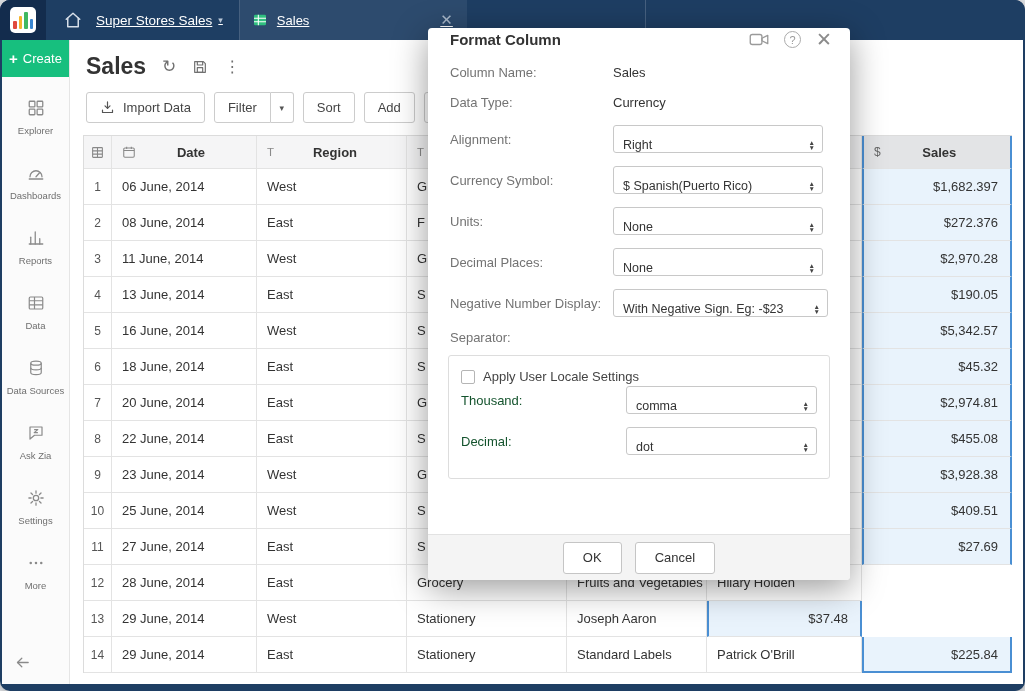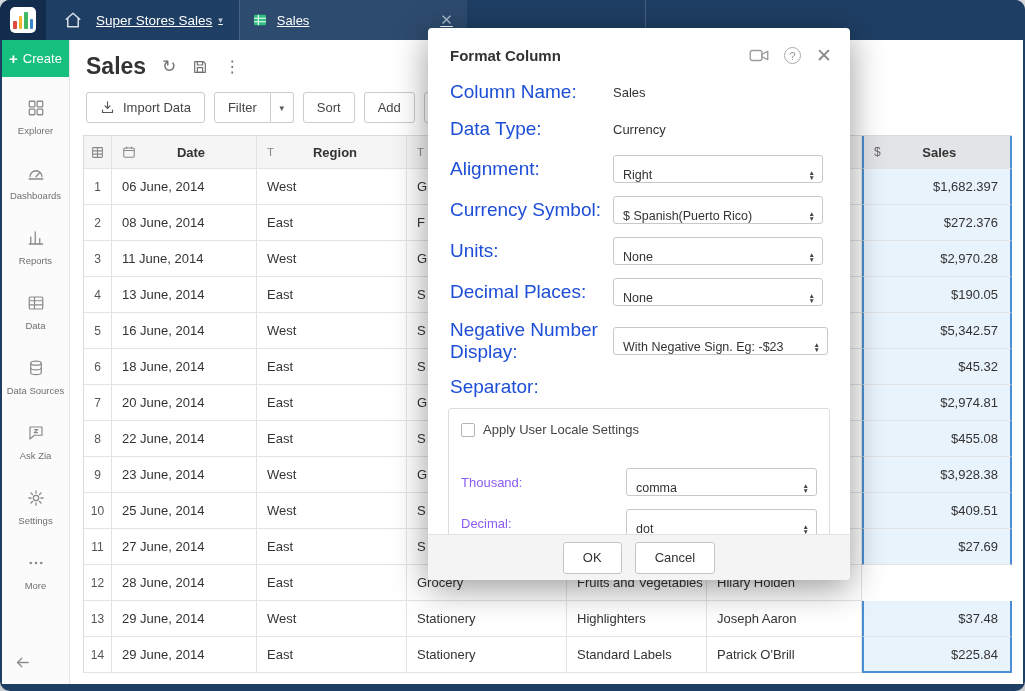--- a/index.html
+++ b/index.html
@@ -71,45 +71,45 @@
   .col-label { flex:1; text-align:center; }
   .cell.sales { justify-content:flex-end; background:#e9f3fc; border-left:2px solid #4a8fd3;
                 border-right:2px solid #4a8fd3; padding-right:12px; }
   .thead .cell.sales { background:#e3e4e6; justify-content:flex-start; }
   .num-col-icon { color:#666; font-size:12px; font-weight:normal; }
   .tbody > div.trow:last-of-type .cell.sales { border-bottom:2px solid #4a8fd3; }
 
   
   .modal { position:absolute; left:428px; top:28px; width:422px; height:552px; background:#fff;
            border-radius:4px; box-shadow:0 8px 35px rgba(0,0,0,.4); z-index:20; overflow:hidden; }
-  .modal-header { display:flex; align-items:center; padding:16px 18px 14px 22px; }
+  .modal-header { display:flex; align-items:center; padding:0 18px 14px 22px; }
   .modal-title { flex:1; font-size:15px; font-weight:bold; color:#333; }
   .modal-hicons { display:flex; align-items:center; gap:15px; }
   .hicon { color:#9a9a9a; cursor:pointer; display:flex; align-items:center; }
   .help-circle { width:17px; height:17px; border:1.5px solid #aaa; border-radius:50%; font-size:11px;
                  color:#999; display:flex; align-items:center; justify-content:center; }
   .close-glyph { font-size:19px; color:#8b8b8b; }
   .mrow { display:flex; align-items:center; padding:0 22px; margin-bottom:15px; }
   .mrow.select-row { margin-bottom:13px; }
-  .mlabel { width:163px; flex:0 0 auto; font-size:19px; color:#1d4ed8; }
+  .mlabel { width:163px; flex:0 0 auto; font-size:13px; color:#737373; }
   .mvalue { font-size:13px; color:#333; }
   .mselect { width:210px; height:28px; border:1px solid #c8c8c8; border-radius:3px; background:#fff;
              display:flex; align-items:center; justify-content:space-between; padding:12px 7px 0 9px;
              font-size:12.5px; color:#333; cursor:pointer; }
   .mselect.wide { width:235px; }
   .stepper { display:flex; flex-direction:column; align-items:center; line-height:5px; font-size:6.5px;
              color:#444; margin-left:6px; }
   .sep-label-row { margin-bottom:10px; }
   .group-box { margin:0 20px; border:1px solid #ddd; border-radius:3px; padding:13px 12px 10px; }
-  .chk-row { display:flex; align-items:center; gap:8px; margin-bottom:31px; cursor:pointer; }
+  .chk-row { display:flex; align-items:center; gap:8px; margin-bottom:2px; cursor:pointer; }
   .checkbox { width:14px; height:14px; border:1px solid #b5b5b5; border-radius:2px; background:#fff;
               flex:0 0 auto; cursor:pointer; }
   .chk-label { font-size:13px; color:#444; }
   .grow { display:flex; align-items:center; margin-bottom:13px; }
-  .glabel { width:165px; flex:0 0 auto; font-size:13px; color:#8b5cf6; }
+  .glabel { width:165px; flex:0 0 auto; font-size:13px; color:#14532d; }
   .gselect { width:198px; }
   .modal-footer { position:absolute; left:0; right:0; bottom:0; height:46px; background:#f4f4f4;
                   border-top:1px solid #e2e2e2; display:flex; align-items:center; justify-content:center;
                   gap:13px; }
   .m-btn { height:29px; padding:15px 19px; background:#fff; border:1px solid #c5c5c5; border-radius:3px;
            font-size:13px; color:#333; display:flex; align-items:center; cursor:pointer; }
 </style>
 </head>
 <body>
 
@@ -424,21 +424,20 @@
               <div class="cell">Grocery</div>
               <div class="cell">Fruits and Vegetables</div>
               <div class="cell">Hilary Holden</div>
             </div>
 
             <div class="trow">
               <div class="cell num">13</div>
               <div class="cell">29 June, 2014</div>
               <div class="cell">West</div>
               <div class="cell">Stationery</div>
-              <div class="cell">Highlighters</div>
               <div class="cell">Joseph Aaron</div>
               <div class="cell sales">$37.48</div>
             </div>
 
             <div class="trow">
               <div class="cell num">14</div>
               <div class="cell">29 June, 2014</div>
               <div class="cell">East</div>
               <div class="cell">Stationery</div>
               <div class="cell">Standard Labels</div>

